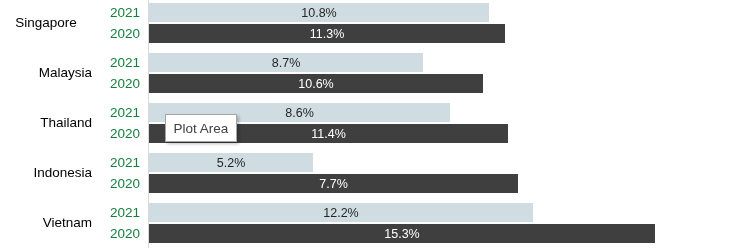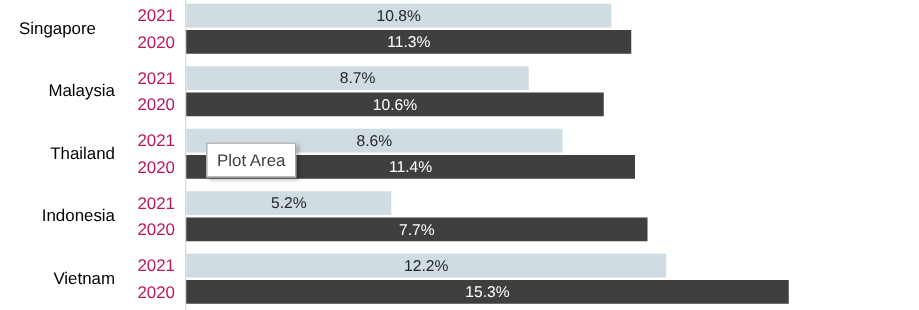--- a/index.html
+++ b/index.html
@@ -31,21 +31,21 @@
     position: absolute;
     left: 0;
     width: 92px;
   }
   .year-label {
     position: absolute;
     left: 100px;
     width: 40px;
     text-align: right;
     font-size: 13.5px;
-    color: #be185d;
+    color: #15803d;
     line-height: 1;
     white-space: nowrap;
   }
   .axis-line {
     position: absolute;
     left: 148px;
     top: 0px;
     width: 1px;
     height: 248px;
     background: #d9d9d9;
@@ -146,21 +146,21 @@
         <span class="bar-value">7.7%</span>
       </div>
       <div class="country-label-wrap" style="top: 216px;">
         <div class="country-label" style="position: static; text-align: right;">Vietnam</div>
       </div>
       <div class="year-label" style="top: 205.5px;">2021</div>
       <div class="bar bar-2021" style="top: 203px; height: 19px; width: 384px;">
         <span class="bar-value">12.2%</span>
       </div>
       <div class="year-label" style="top: 226.5px;">2020</div>
-      <div class="bar bar-2020" style="top: 224px; height: 19px; width: 482px;">
+      <div class="bar bar-2020" style="top: 224px; height: 19px; width: 482px; padding-left: 24px;">
         <span class="bar-value">15.3%</span>
       </div>
     </div>
 
   <div class="plot-area-tooltip">
     <span>Plot Area</span>
   </div>
 
 </div>
 

